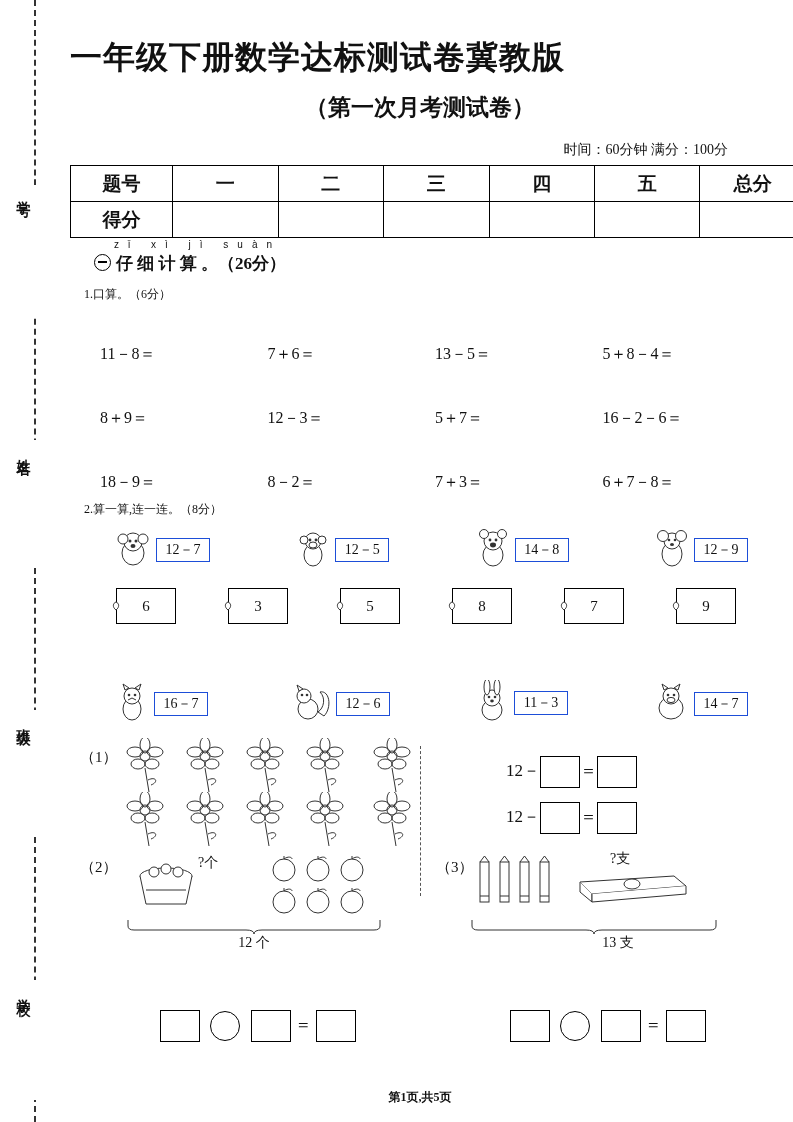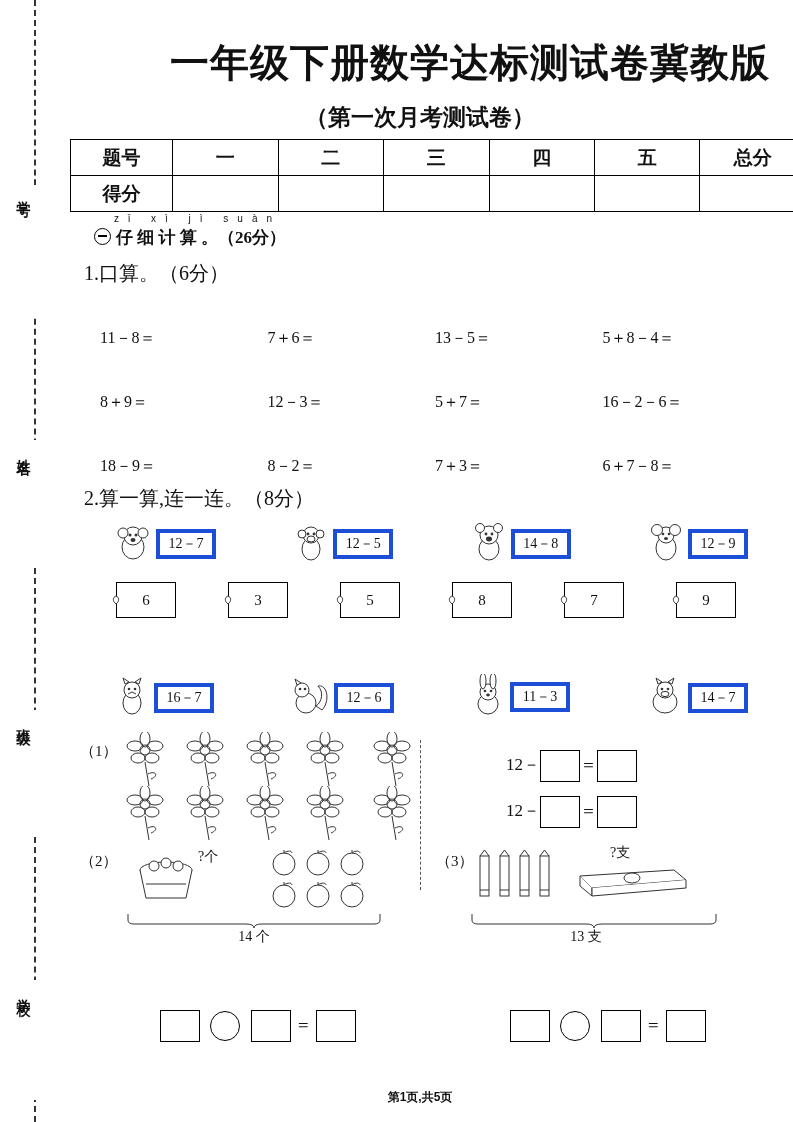--- a/index.html
+++ b/index.html
@@ -24,22 +24,22 @@
     color:#111;
     font-family:"Liberation Serif", serif;
   }
   .vline{
     position:absolute;left:33px;width:3px;background:#fff;
   }
   .sheet{
     position:absolute;left:70px;top:0;width:700px;height:1122px;
   }
   .title{
-    text-align:right;
-    font-size:39px;
+    text-align:left;
+    font-size:32px;
     font-weight:bold;
     letter-spacing:1px;
     margin-top:36px;
     font-family:"Liberation Serif", serif;
   }
   .subtitle{
     text-align:center;
     font-size:23px;
     font-weight:bold;
     margin-top:12px;
@@ -81,21 +81,21 @@
   }
   .circnum{
     display:inline-block;
     width:15px;height:15px;border:1.6px solid #000;border-radius:50%;
     position:relative;top:2px;margin-right:5px;
   }
   .circnum::after{
     content:"";position:absolute;left:3px;top:6px;width:9px;height:1.6px;background:#000;
   }
   .q{
-    font-size:20px;
+    font-size:12px;
     margin-top:11px;
     padding-left:14px;
     font-weight:normal;
   }
   .qlabel{font-family:"Liberation Serif", serif;}
   
   .oral{
     display:grid;
     grid-template-columns:repeat(4,1fr);
     row-gap:11px;
@@ -107,21 +107,21 @@
   
   .matchrow{
     display:flex;
     justify-content:space-between;
     padding:0 22px 0 42px;
     margin-top:10px;
     align-items:flex-end;
   }
   .animcell{display:flex;align-items:center;gap:2px;}
   .tag{
-    border:4px solid #1d4ed8;
+    border:1px solid #1d4ed8;
     padding:2px 7px;
     font-size:14px;
     background:#fff;
     min-width:38px;
     text-align:center;
   }
   .midrow{
     display:flex;
     justify-content:space-between;
     padding:0 34px 0 46px;
@@ -140,40 +140,41 @@
   .figwrap{position:relative;margin-top:8px;height:232px;}
   .vdiv{
     position:absolute;left:350px;top:12px;height:150px;border-left:1.5px dashed #555;
   }
   .eqbox{
     display:inline-block;border:1px solid #000;width:38px;height:30px;vertical-align:middle;
   }
   .footer{
     position:absolute;left:0;right:0;bottom:16px;
     text-align:center;font-size:12px;font-weight:bold;
-    font-family:Liberation Sans, sans-serif;
+    font-family:Liberation Serif, serif;
   }
 </style>
 </head>
 <body>
 
 <div class="binding"></div>
 <div class="vline" style="top:185px;height:130px;"></div>
 <div class="vlabel" style="top:190px;">学号：</div>
 <div class="vline" style="top:440px;height:125px;"></div>
 <div class="vlabel" style="top:448px;">姓名：</div>
 <div class="vline" style="top:710px;height:125px;"></div>
 <div class="vlabel" style="top:718px;">班级：</div>
 <div class="vline" style="top:980px;height:120px;"></div>
 <div class="vlabel" style="top:988px;">学校：</div>
 
 <div class="sheet">
 
   <div class="title">一年级下册数学达标测试卷冀教版</div>
   <div class="subtitle">（第一次月考测试卷）</div>
+  <div class="scoreline">时间：60分钟  满分：100分</div>
 
   <table class="scoretable">
     <tbody>
         <tr>
       <td class="head">题号</td>
       <td class="cell">一</td>
       <td class="cell">二</td>
       <td class="cell">三</td>
       <td class="cell">四</td>
       <td class="cell">五</td>
@@ -548,21 +549,21 @@
               <path d="M14 3 L14 0 M14 3 C18 0 22 1 22 3"></path>
             </g>
         </g>
       </svg>
     </div>
     <div style="position:absolute;left:56px;top:186px;width:256px;">
       <svg width="256" height="14" viewBox="0 0 256 14">
           <path d="M2 0 V6 Q2 10 8 10 H120 Q128 10 128 14 Q128 10 136 10 H248 Q254 10 254 6 V0" fill="none" stroke="#333"></path>
         </svg>
     </div>
-    <div style="position:absolute;left:56px;top:200px;width:256px;text-align:center;font-size:14px;">14 个</div>
+    <div style="position:absolute;left:56px;top:200px;width:256px;text-align:center;font-size:14px;">12 个</div>
 
     <div style="position:absolute;left:366px;top:124px;font-size:15px;">（3）</div>
     <div style="position:absolute;left:406px;top:120px;">
       <svg width="90" height="56" viewBox="0 0 90 56">
         <g fill="none" stroke="#333">
           <g transform="translate(4,2)">
               <rect x="0" y="6" width="9" height="40"></rect>
               <path d="M0 6 L4.5 0 L9 6"></path>
               <path d="M0 40 H9"></path>
             </g>
@@ -591,21 +592,21 @@
           <path d="M10 16 L10 26 L22 36 L22 28" fill="#fff" stroke="#333"></path>
           <path d="M22 28 L22 36 L116 28 L116 20" fill="#fff" stroke="#333"></path>
           <ellipse cx="62" cy="18" rx="8" ry="5" fill="#fff" stroke="#333"></ellipse>
         </svg>
     </div>
     <div style="position:absolute;left:400px;top:186px;width:248px;">
       <svg width="248" height="14" viewBox="0 0 248 14">
           <path d="M2 0 V6 Q2 10 8 10 H116 Q124 10 124 14 Q124 10 132 10 H240 Q246 10 246 6 V0" fill="none" stroke="#333"></path>
         </svg>
     </div>
-    <div style="position:absolute;left:392px;top:200px;width:248px;text-align:center;font-size:14px;">13 支</div>
+    <div style="position:absolute;left:424px;top:200px;width:248px;text-align:center;font-size:14px;">13 支</div>
   </div>
 
   <div style="position:absolute;left:90px;top:1010px;font-size:17px;">
     <span class="eqbox"></span>
     <span style="display:inline-block;width:28px;height:28px;border:1px solid #000;border-radius:50%;vertical-align:middle;margin:0 6px;"></span>
     <span class="eqbox"></span>
     <span>＝</span>
     <span class="eqbox"></span>
   </div>
   <div style="position:absolute;left:440px;top:1010px;font-size:17px;">

